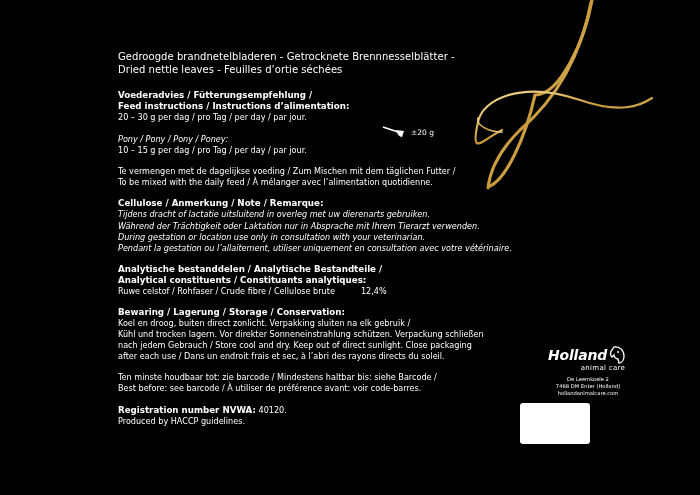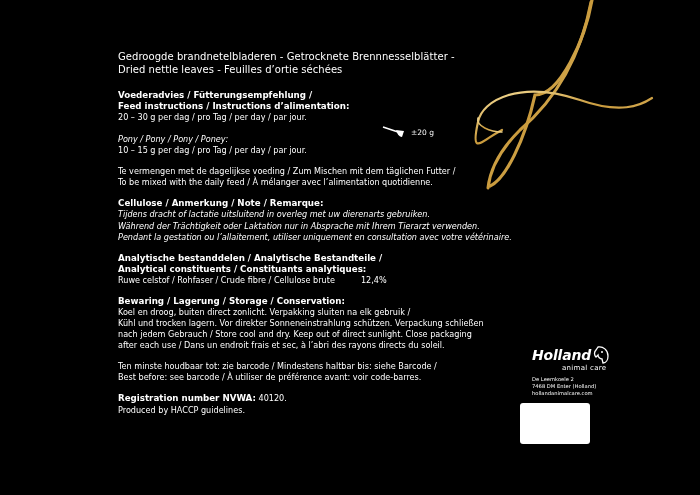--- a/index.html
+++ b/index.html
@@ -8,21 +8,21 @@
   .swirl { position:absolute; left:0; top:0; width:700px; height:495px; pointer-events:none; }
   .content { position:absolute; left:118px; top:50px; width:420px; }
   .title { font-weight:normal; font-size:10px; line-height:13px; letter-spacing:0.05px; }
   .sec { margin-top:10px; font-size:8.1px; line-height:11.1px; }
   .h { font-weight:bold; font-size:8.7px; line-height:11px; }
   .it { font-style:italic; }
   .row { display:flex; }
   .val { margin-left:26px; }
   .scoop { position:absolute; left:382px; top:126px; display:flex; align-items:center; font-size:7.5px; }
   .scoop svg { margin-right:3px; }
-  .brand { position:absolute; left:532px; top:346px; width:80px; }
+  .brand { position:absolute; left:548px; top:346px; width:80px;text-align:center; }
   .logo-row { display:flex; align-items:center; }
   .logo-word { font-weight:bold; font-style:italic; font-size:14px; line-height:15px; letter-spacing:-0.2px; }
   .logo-sub { font-size:7px; margin-left:30px; line-height:8px; letter-spacing:0.3px; }
   .addr { font-size:5.2px; line-height:7px; margin-top:4px; }
   .barcode-box { position:absolute; left:520px; top:403px; width:70px; height:41px; background:#fff; border-radius:3px; }
 </style>
 </head>
 <body>
 
 <svg class="swirl" viewBox="0 0 700 495">
@@ -57,20 +57,21 @@
 
   <div class="sec">
     <div>Te vermengen met de dagelijkse voeding / Zum Mischen mit dem täglichen Futter /</div>
     <div>To be mixed with the daily feed / À mélanger avec l’alimentation quotidienne.</div>
   </div>
 
   <div class="sec">
     <div class="h">Cellulose / Anmerkung / Note / Remarque:</div>
     <div class="it">Tijdens dracht of lactatie uitsluitend in overleg met uw dierenarts gebruiken.</div>
     <div class="it">Während der Trächtigkeit oder Laktation nur in Absprache mit Ihrem Tierarzt verwenden.</div>
+    <div class="it">During gestation or location use only in consultation with your veterinarian.</div>
     <div class="it">Pendant la gestation ou l’allaitement, utiliser uniquement en consultation avec votre vétérinaire.</div>
   </div>
 
   <div class="sec">
     <div class="h">Analytische bestanddelen / Analytische Bestandteile /</div>
     <div class="h">Analytical constituents / Constituants analytiques:</div>
     <div class="row">
       <span>Ruwe celstof / Rohfaser / Crude fibre / Cellulose brute</span>
       <span class="val">12,4%</span>
     </div>

